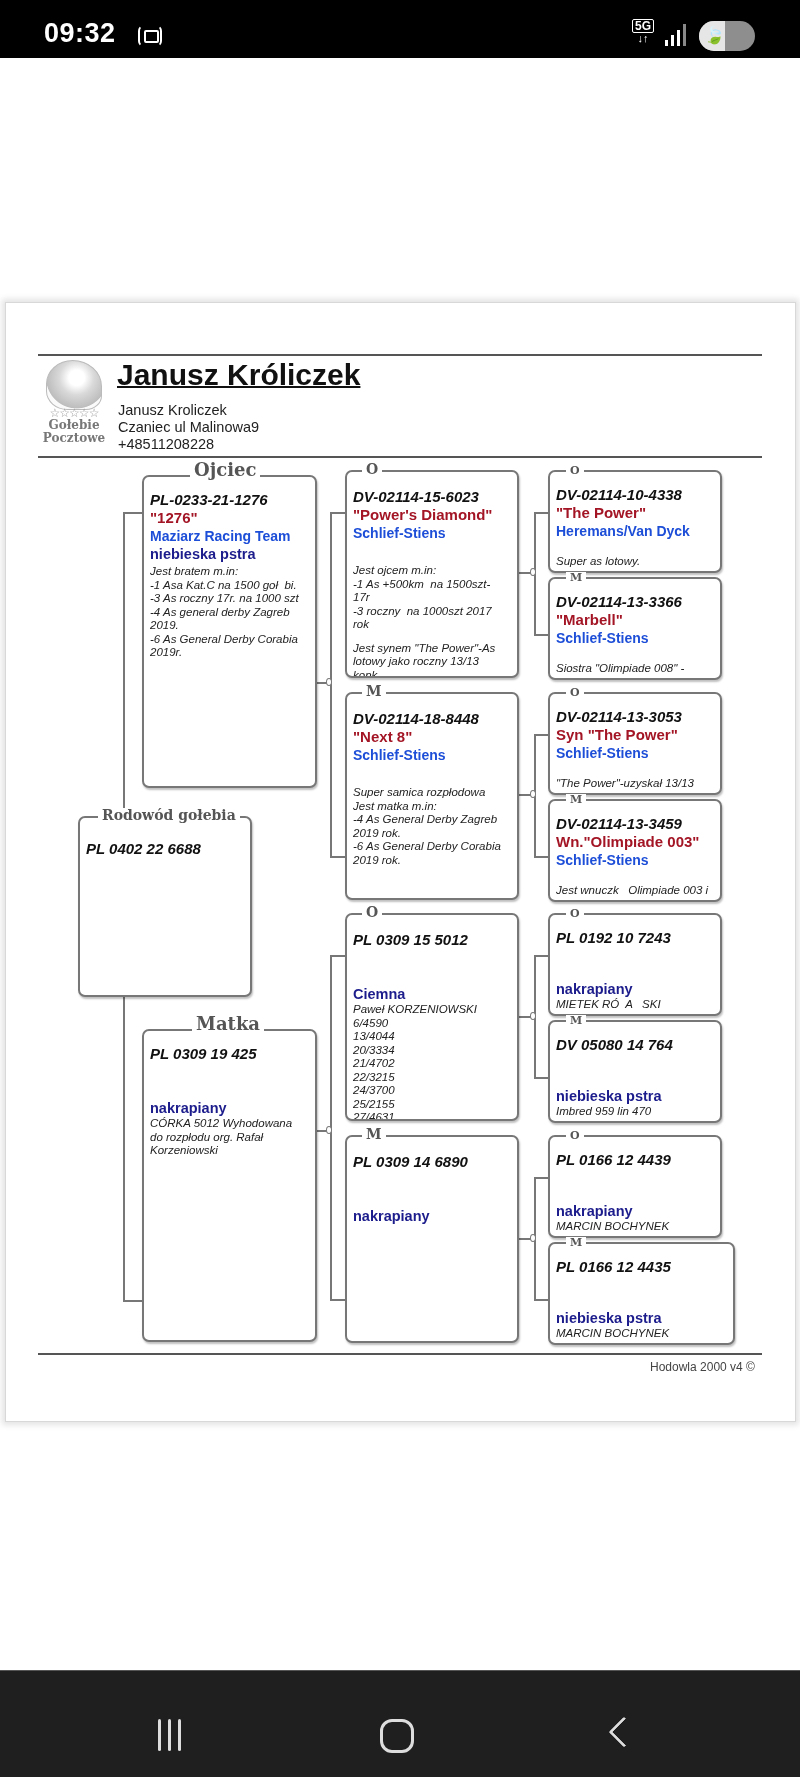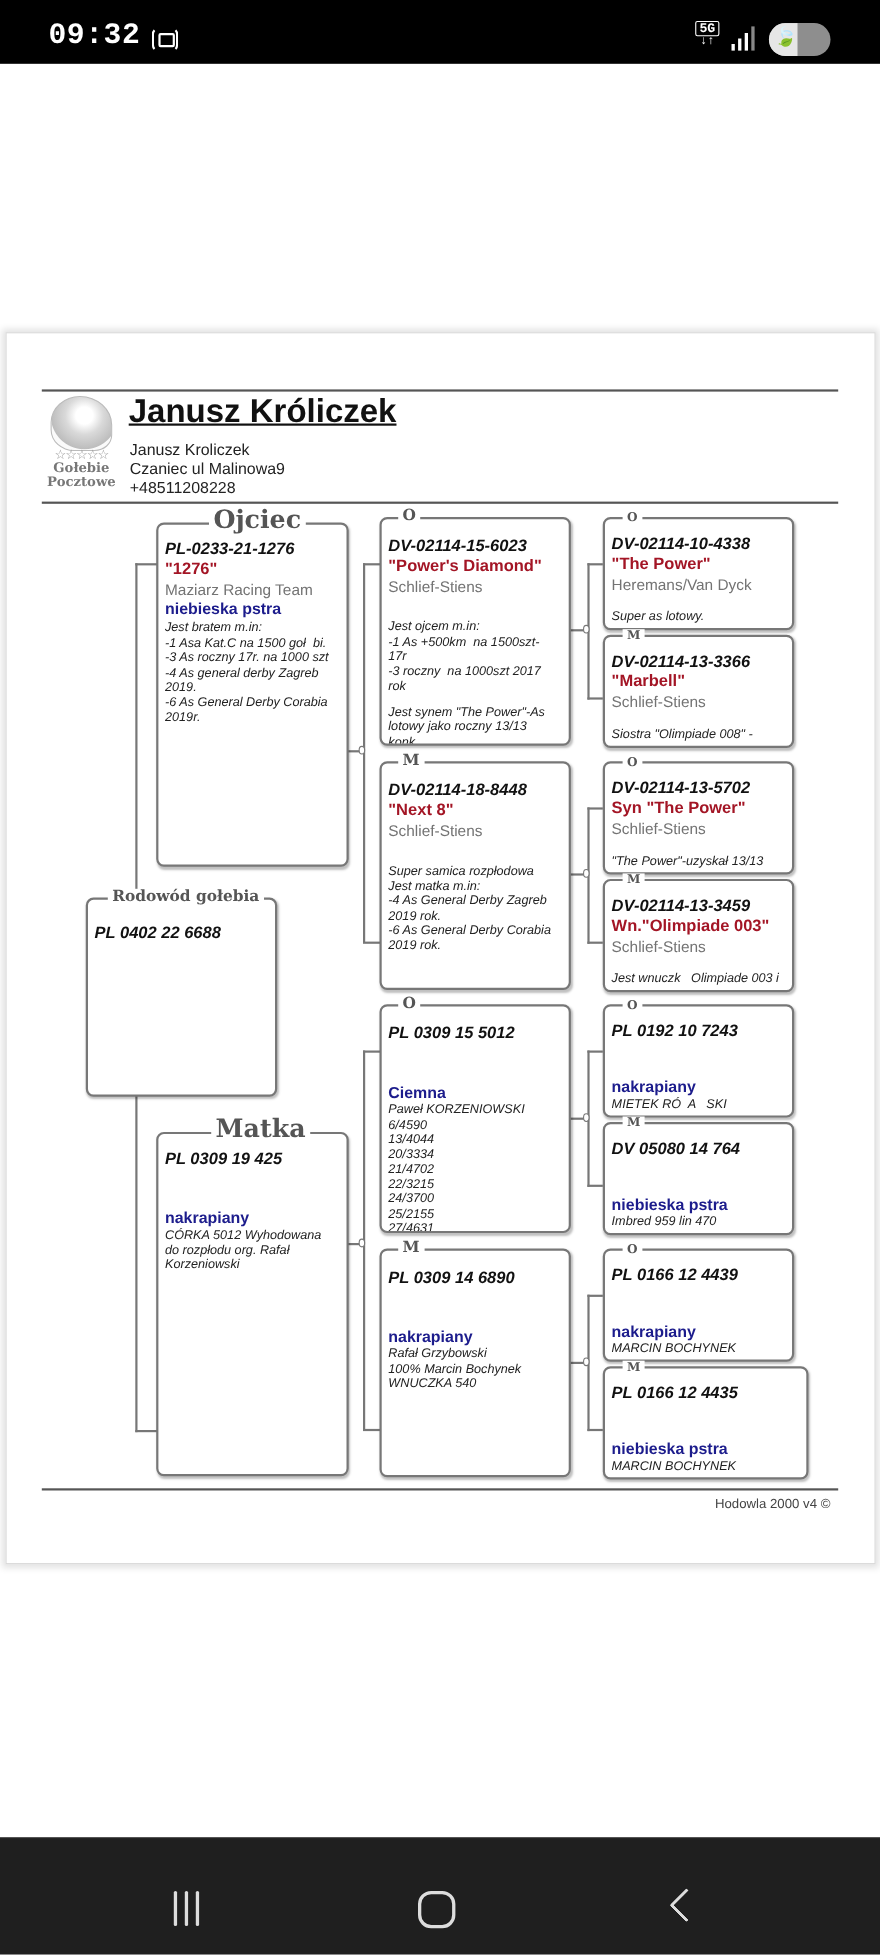--- a/index.html
+++ b/index.html
@@ -1,20 +1,20 @@
 <!DOCTYPE html>
 <html><head>
 <meta charset="utf-8">
 <style>
   * { box-sizing: border-box; margin: 0; padding: 0; }
   html, body { width: 800px; height: 1777px; background: #ffffff; overflow: hidden; }
   body { position: relative; font-family: "Liberation Sans", sans-serif; color: #111; }
 
   
-  .status-bar { position: absolute; left: 0; top: 0; width: 800px; height: 58px; background: #000; color: #fff; font-family: Liberation Mono, monospace; }
+  .status-bar { position: absolute; left: 0; top: 0; width: 800px; height: 58px; background: #000; color: #fff; }
   .status-time { position: absolute; left: 44px; top: 18px; font-size: 27px; font-weight: bold; letter-spacing: 0.5px; }
   .screenshot-icon { position: absolute; left: 138px; top: 25px; width: 24px; height: 22px; border: 2.5px solid #fff; border-radius: 6px; border-top-color: transparent; border-bottom-color: transparent; }
   .screenshot-icon::before { content: ""; position: absolute; left: 4px; top: 3px; width: 11px; height: 9px; border: 2.5px solid #fff; border-radius: 2px; }
   .net-5g { position: absolute; left: 632px; top: 19px; font-size: 12px; font-weight: bold; line-height: 12px; text-align: center; width: 22px; }
   .net-5g .box { display: block; border: 1.5px solid #fff; border-radius: 2px; padding: 0 1px; }
   .net-5g .arrows { display: block; font-size: 11px; line-height: 11px; }
   .signal { position: absolute; left: 665px; top: 24px; width: 22px; height: 22px; }
   .signal span { position: absolute; bottom: 0; width: 3px; background: #fff; }
   .battery { position: absolute; left: 699px; top: 21px; width: 56px; height: 30px; border-radius: 15px; background: #8e8e8e; overflow: hidden; }
   .battery .fill { position: absolute; left: 0; top: 0; width: 26px; height: 30px; background: #e6e6e6; }
@@ -31,26 +31,26 @@
   .logo .stars { font-size: 12px; color: #9a9a9a; letter-spacing: -1px; line-height: 12px; margin-top: -3px; }
   .logo .brand1, .logo .brand2 { font-family: "DejaVu Serif", serif; font-weight: bold; font-size: 12px; color: #777; line-height: 13px; }
   .logo .brand2 { margin-left: -4px; width: 76px; }
 
   .owner-title { position: absolute; left: 117px; top: 358px; font-size: 30px; font-weight: bold; text-decoration: underline; text-decoration-thickness: 2px; color: #111; }
   .owner-line { position: absolute; left: 118px; font-size: 14.5px; color: #222; line-height: 16px; }
 
   
   .card { position: absolute; border: 2px solid #777; border-radius: 7px; background: #fff; box-shadow: 1px 2px 2px rgba(0,0,0,0.25); padding: 6px 7px 4px 6px; overflow: hidden; }
   .card-legend { position: absolute; background: #fff; font-family: "DejaVu Serif", serif; font-weight: bold; color: #555; padding: 0 4px; line-height: 1; }
-  .lg-big { font-size: 23px; }
+  .lg-big { font-size: 18px; }
   .lg-mid { font-size: 14px; }
   .lg-small { font-size: 11px; }
   .ring { font-weight: bold; font-style: italic; font-size: 15px; color: #111; line-height: 18px; white-space: nowrap; }
   .name { font-weight: bold; font-size: 15px; color: #a31525; line-height: 18px; white-space: nowrap; }
-  .breeder { font-weight: normal; font-size: 14px; color: #737373; line-height: 18px; white-space: nowrap; }
+  .breeder { font-weight: bold; font-size: 14px; color: #1d4ed8; line-height: 18px; white-space: nowrap; }
   .color { font-weight: bold; font-size: 14.5px; color: #1c1c8c; line-height: 18px; white-space: nowrap; }
   .notes { font-style: italic; font-size: 11.5px; color: #222; line-height: 13.5px; }
   .notes-line { display: block; white-space: pre; }
   .sex { font-size: 14px; color: #222; line-height: 16px; }
   .bottom { position: absolute; left: 6px; right: 6px; }
 
   
   .ln { position: absolute; background: #777; }
   .knot { position: absolute; width: 6px; height: 8px; border: 1.5px solid #777; border-radius: 50%; background: #fff; }
 
@@ -223,46 +223,41 @@
     <span class="notes-line">24/3700</span>
     <span class="notes-line">25/2155</span>
     <span class="notes-line">27/4631</span>
   </div>
 </div>
 <div class="card-legend lg-mid" style="left:362px;top:905px">O</div>
 
 <div class="card" style="left:345px;top:1135px;width:174px;height:208px">
   <div class="ring" style="margin-top:10px">PL 0309 14 6890</div>
   <div class="color" style="margin-top:36px">nakrapiany</div>
-  <div class="notes">
-    <span class="notes-line">Rafał Grzybowski</span>
-    <span class="notes-line">100% Marcin Bochynek</span>
-    <span class="notes-line">WNUCZKA 540</span>
-  </div>
 </div>
 <div class="card-legend lg-mid" style="left:362px;top:1127px">M</div>
 
 <div class="card" style="left:548px;top:470px;width:174px;height:103px">
   <div class="ring" style="margin-top:8px">DV-02114-10-4338</div>
   <div class="name">"The Power"</div>
   <div class="breeder">Heremans/Van Dyck</div>
   <div class="notes bottom" style="bottom:3px">Super as lotowy.</div>
 </div>
 <div class="card-legend lg-small" style="left:566px;top:465px">O</div>
 
 <div class="card" style="left:548px;top:577px;width:174px;height:103px">
   <div class="ring" style="margin-top:8px">DV-02114-13-3366</div>
   <div class="name">"Marbell"</div>
   <div class="breeder">Schlief-Stiens</div>
   <div class="notes bottom" style="bottom:3px;white-space:nowrap">Siostra "Olimpiade 008" -</div>
 </div>
 <div class="card-legend lg-small" style="left:566px;top:572px">M</div>
 
 <div class="card" style="left:548px;top:692px;width:174px;height:103px">
-  <div class="ring" style="margin-top:8px">DV-02114-13-5702</div>
+  <div class="ring" style="margin-top:8px">DV-02114-13-3053</div>
   <div class="name">Syn "The Power"</div>
   <div class="breeder">Schlief-Stiens</div>
   <div class="notes bottom" style="bottom:3px;white-space:nowrap">"The Power"-uzyskał 13/13</div>
 </div>
 <div class="card-legend lg-small" style="left:566px;top:687px">O</div>
 
 <div class="card" style="left:548px;top:799px;width:174px;height:103px">
   <div class="ring" style="margin-top:8px">DV-02114-13-3459</div>
   <div class="name">Wn."Olimpiade 003"</div>
   <div class="breeder">Schlief-Stiens</div>

